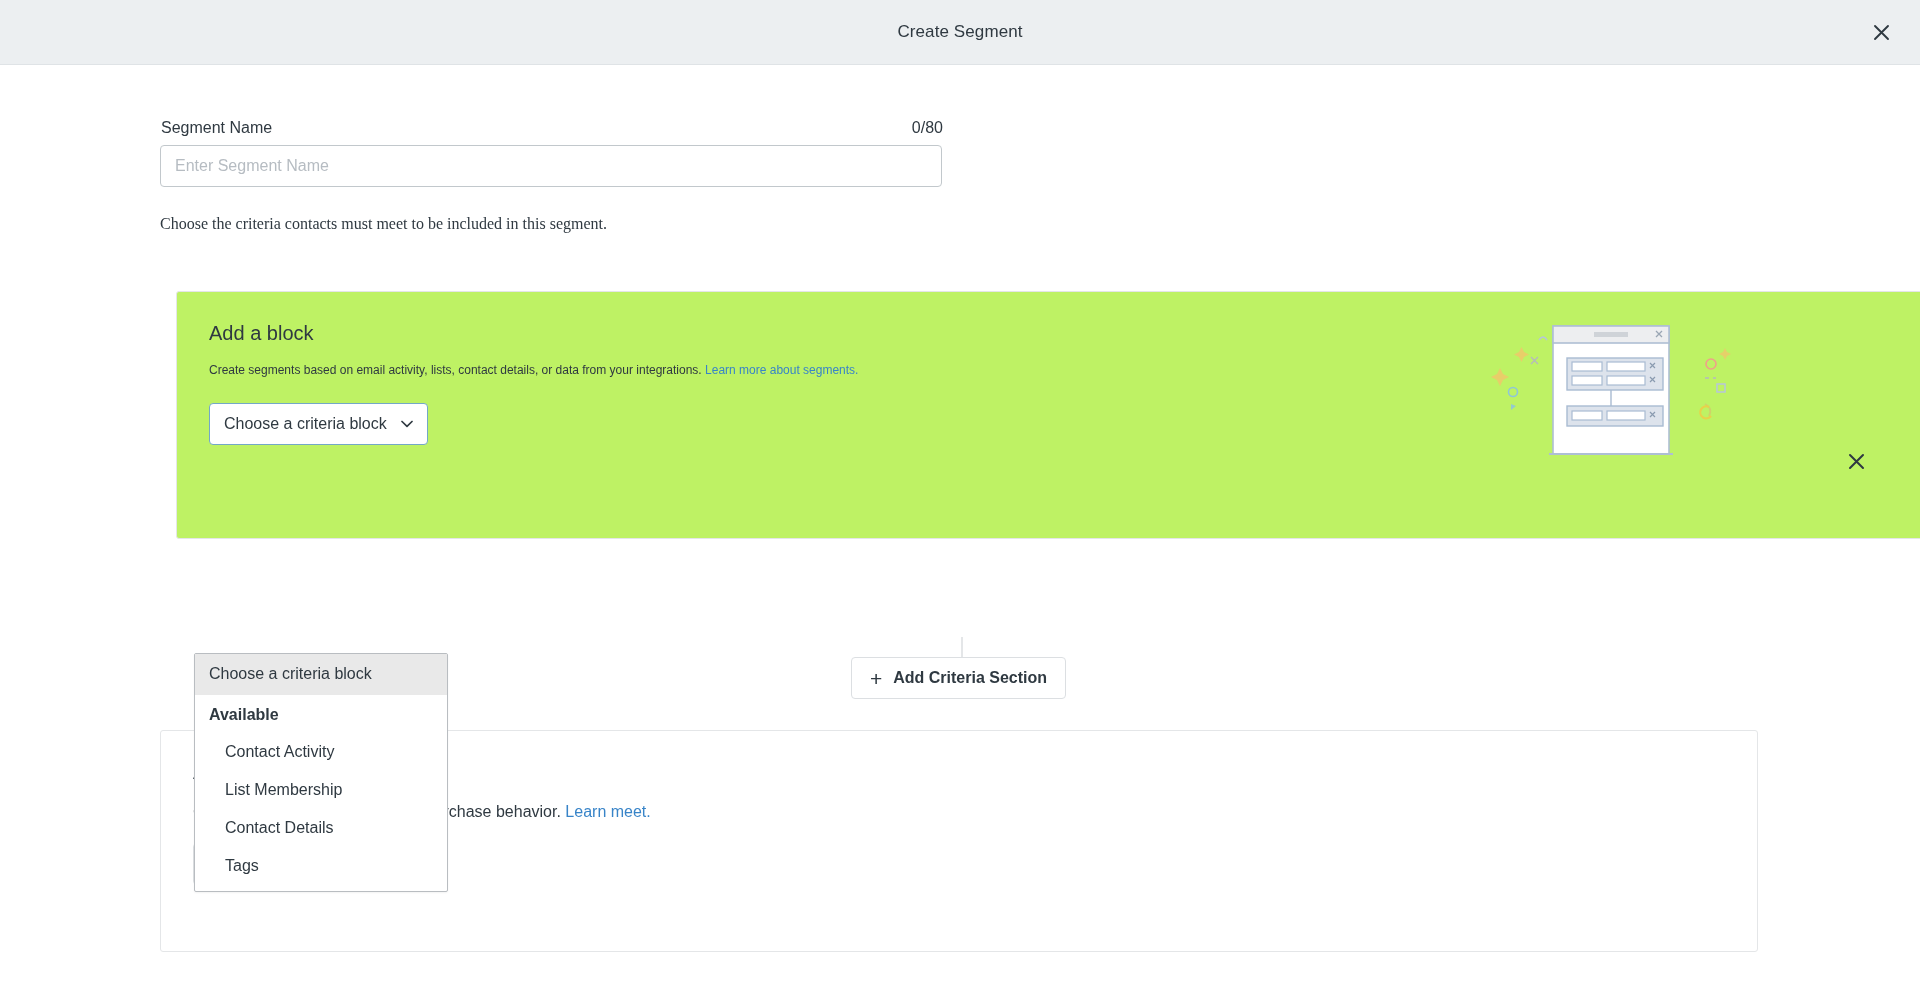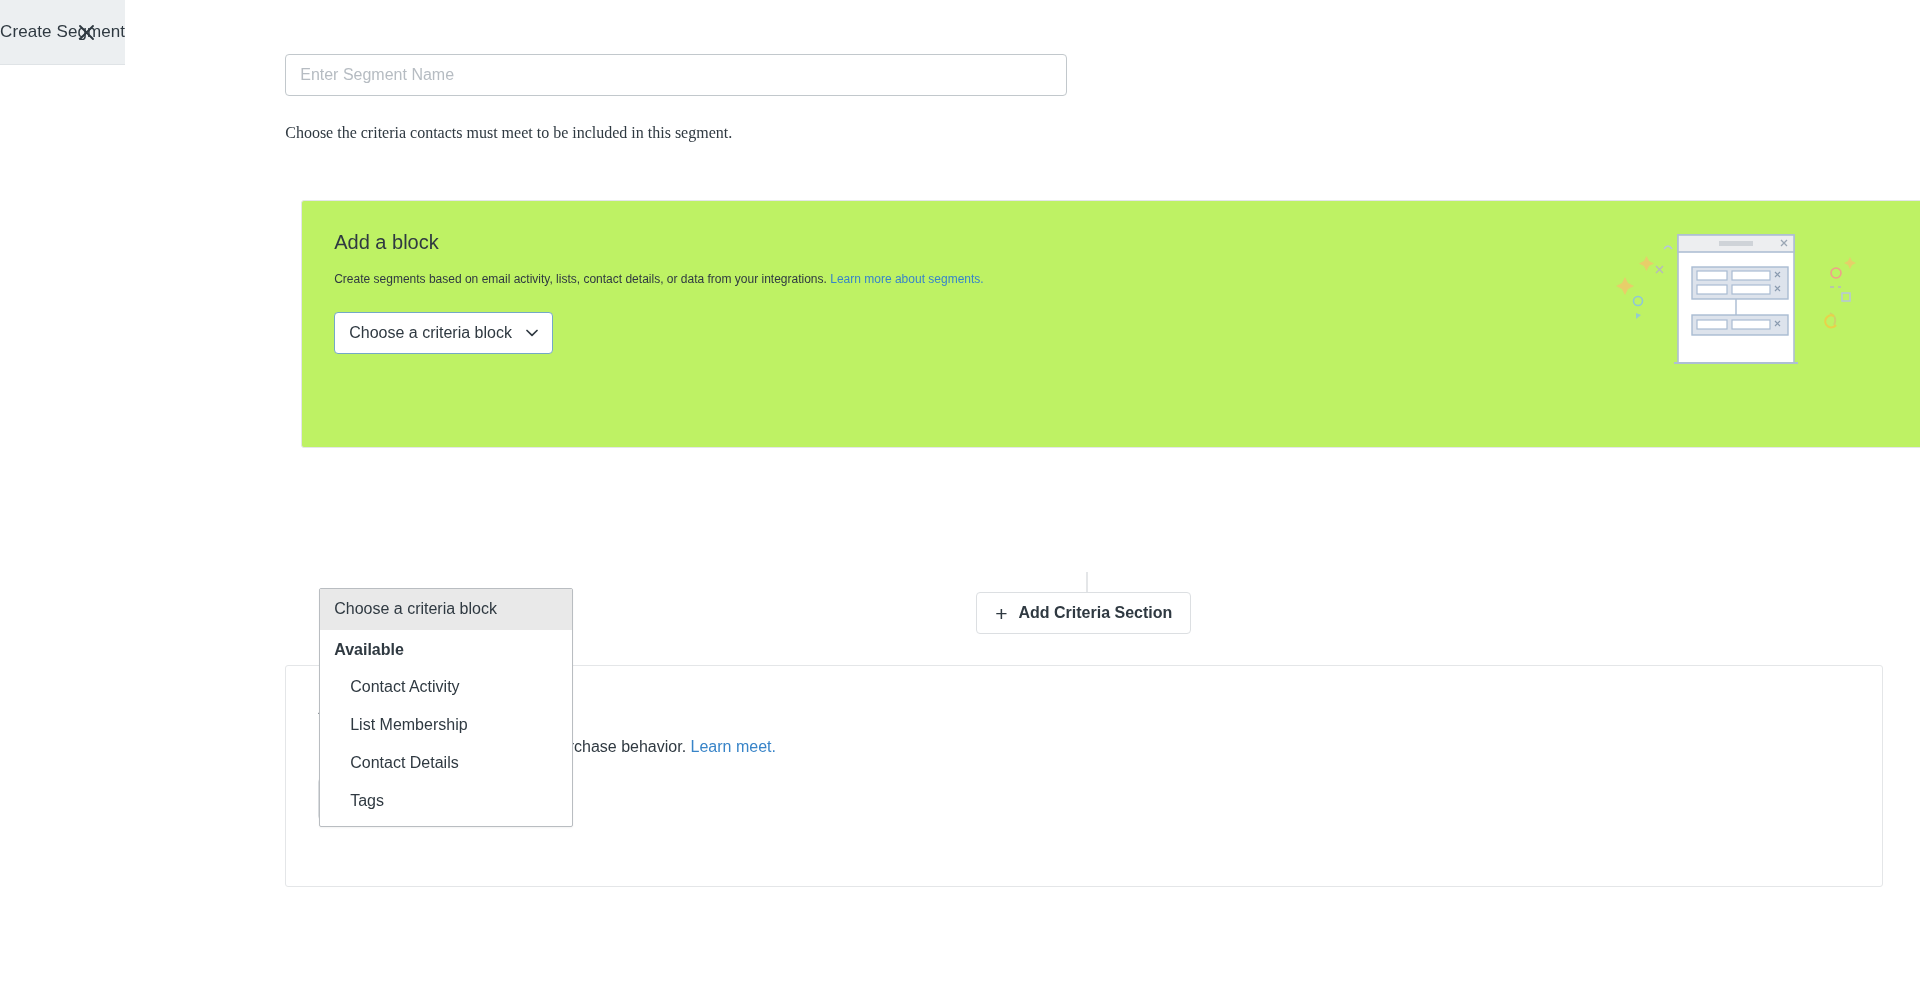--- a/index.html
+++ b/index.html
@@ -10,21 +10,21 @@
     background: #ffffff;
     font-family: "Liberation Sans", sans-serif;
     overflow: hidden;
   }
 
   .modal {
     position: relative;
     width: 1920px; height: 992px;
     background: #ffffff;
     display: flex;
-    flex-direction: row;
+    flex-direction: column;
   }
 
   
   .modal-header {
     position: relative;
     height: 65px;
     min-height: 65px;
     background: #eceff1;
     border-bottom: 1px solid #dfe3e6;
     display: flex;
@@ -321,20 +321,24 @@
       <svg width="17" height="17" viewBox="0 0 17 17" aria-hidden="true">
         <path d="M2 2 L15 15 M15 2 L2 15" stroke="#2f3941" stroke-width="1.9" stroke-linecap="round" fill="none"></path>
       </svg>
     </div>
   </div>
 
   <div class="modal-body">
     <div class="inner" style="width:1598px;margin-left:160px;">
 
       
+      <div class="name-row">
+        <span class="name-label">Segment Name</span>
+        <span class="char-count">0/80</span>
+      </div>
       <input class="name-input" type="text" placeholder="Enter Segment Name" style="">
 
       <div class="criteria-desc">Choose the criteria contacts must meet to be included in this segment.</div>
 
       
       <div class="block-card">
         <div class="block-inner">
           <h3 class="block-title">Add a block</h3>
           <p class="block-desc">
             <span>Create segments based on email activity, lists, contact details, or data from your integrations.</span>

